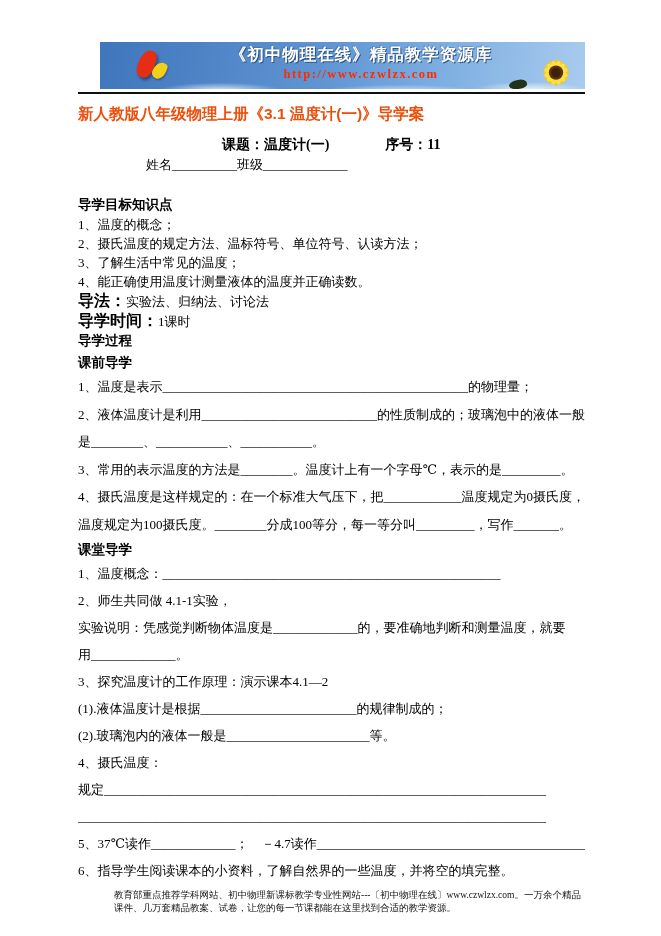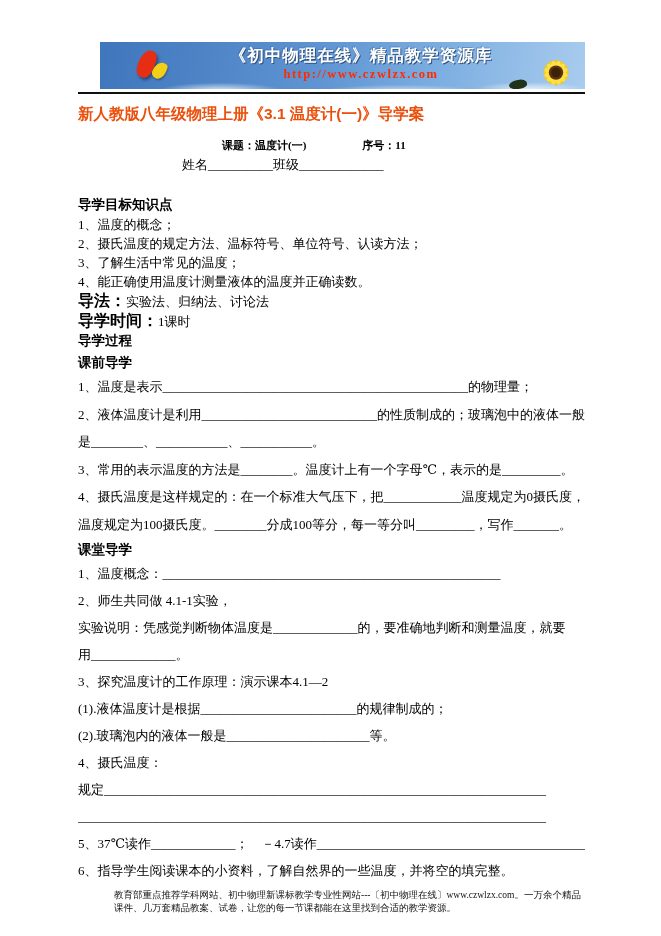--- a/index.html
+++ b/index.html
@@ -28,43 +28,43 @@
     border-radius:65% 35% 55% 45% / 75% 25% 65% 35%;transform:rotate(14deg);
     box-shadow:2px 2px 3px rgba(20,30,60,.55);
   }
   .flame-yellow{
     position:absolute;left:15px;top:14px;width:13px;height:17px;background:#f2d018;
     border-radius:65% 35% 55% 45% / 75% 25% 65% 35%;transform:rotate(22deg);
     box-shadow:1px 1px 2px rgba(20,30,60,.45);
   }
   .banner-text{position:absolute;left:96px;top:4px;width:330px;text-align:center;}
   .banner-title{
-    display:block;font-family:Liberation Serif, serif;
+    display:block;font-family:Liberation Mono, monospace;
     font-weight:bold;font-size:16.5px;line-height:20px;color:#ffffff;
     text-shadow:1px 1px 0 #2c5180,-1px -1px 0 rgba(44,81,128,.35);
     letter-spacing:1px;white-space:nowrap;
   }
   .banner-url{
     display:block;font-family:Liberation Serif, serif;
     font-weight:bold;font-size:12.5px;line-height:16px;color:#ff2b00;
     letter-spacing:1.5px;white-space:nowrap;
   }
   .sunflower{position:absolute;right:2px;bottom:-6px;}
   .leaf{position:absolute;right:58px;bottom:0;width:18px;height:9px;background:#20331b;
         border-radius:50% 50% 40% 60%;transform:rotate(-12deg);}
   .rule{border-top:2px solid #101010;margin-top:3px;}
   
   .title{
     margin:10px 0 0 0;text-align:left;
     font-family:"Liberation Sans","DejaVu Sans",sans-serif;
     font-weight:bold;font-size:15.5px;line-height:19px;color:#ea4f0c;
   }
-  .lesson1{margin:13px 0 0 144px;font-weight:bold;font-size:11px;line-height:18px;white-space:nowrap;}
+  .lesson1{margin:13px 0 0 144px;font-weight:bold;font-size:14px;line-height:18px;white-space:nowrap;}
   .lesson1 .gap{display:inline-block;width:56px;}
-  .lesson2{margin:2px 0 0 104px;line-height:18px;white-space:nowrap;}
+  .lesson2{margin:2px 0 0 68px;line-height:18px;white-space:nowrap;}
   
   .hei{font-family:"Liberation Sans","DejaVu Sans",sans-serif;font-weight:bold;}
   .heading{font-size:13.5px;line-height:20px;}
   .goals-head{margin-top:21px;}
   .goal{line-height:19px;white-space:nowrap;}
   .mline{line-height:19px;white-space:nowrap;}
   .mline .hei{font-size:16px;}
   .sec-head{margin-top:2px;}
   .qline{line-height:27.5px;white-space:nowrap;overflow:hidden;}
   .qline2{line-height:27px;white-space:nowrap;overflow:hidden;}

